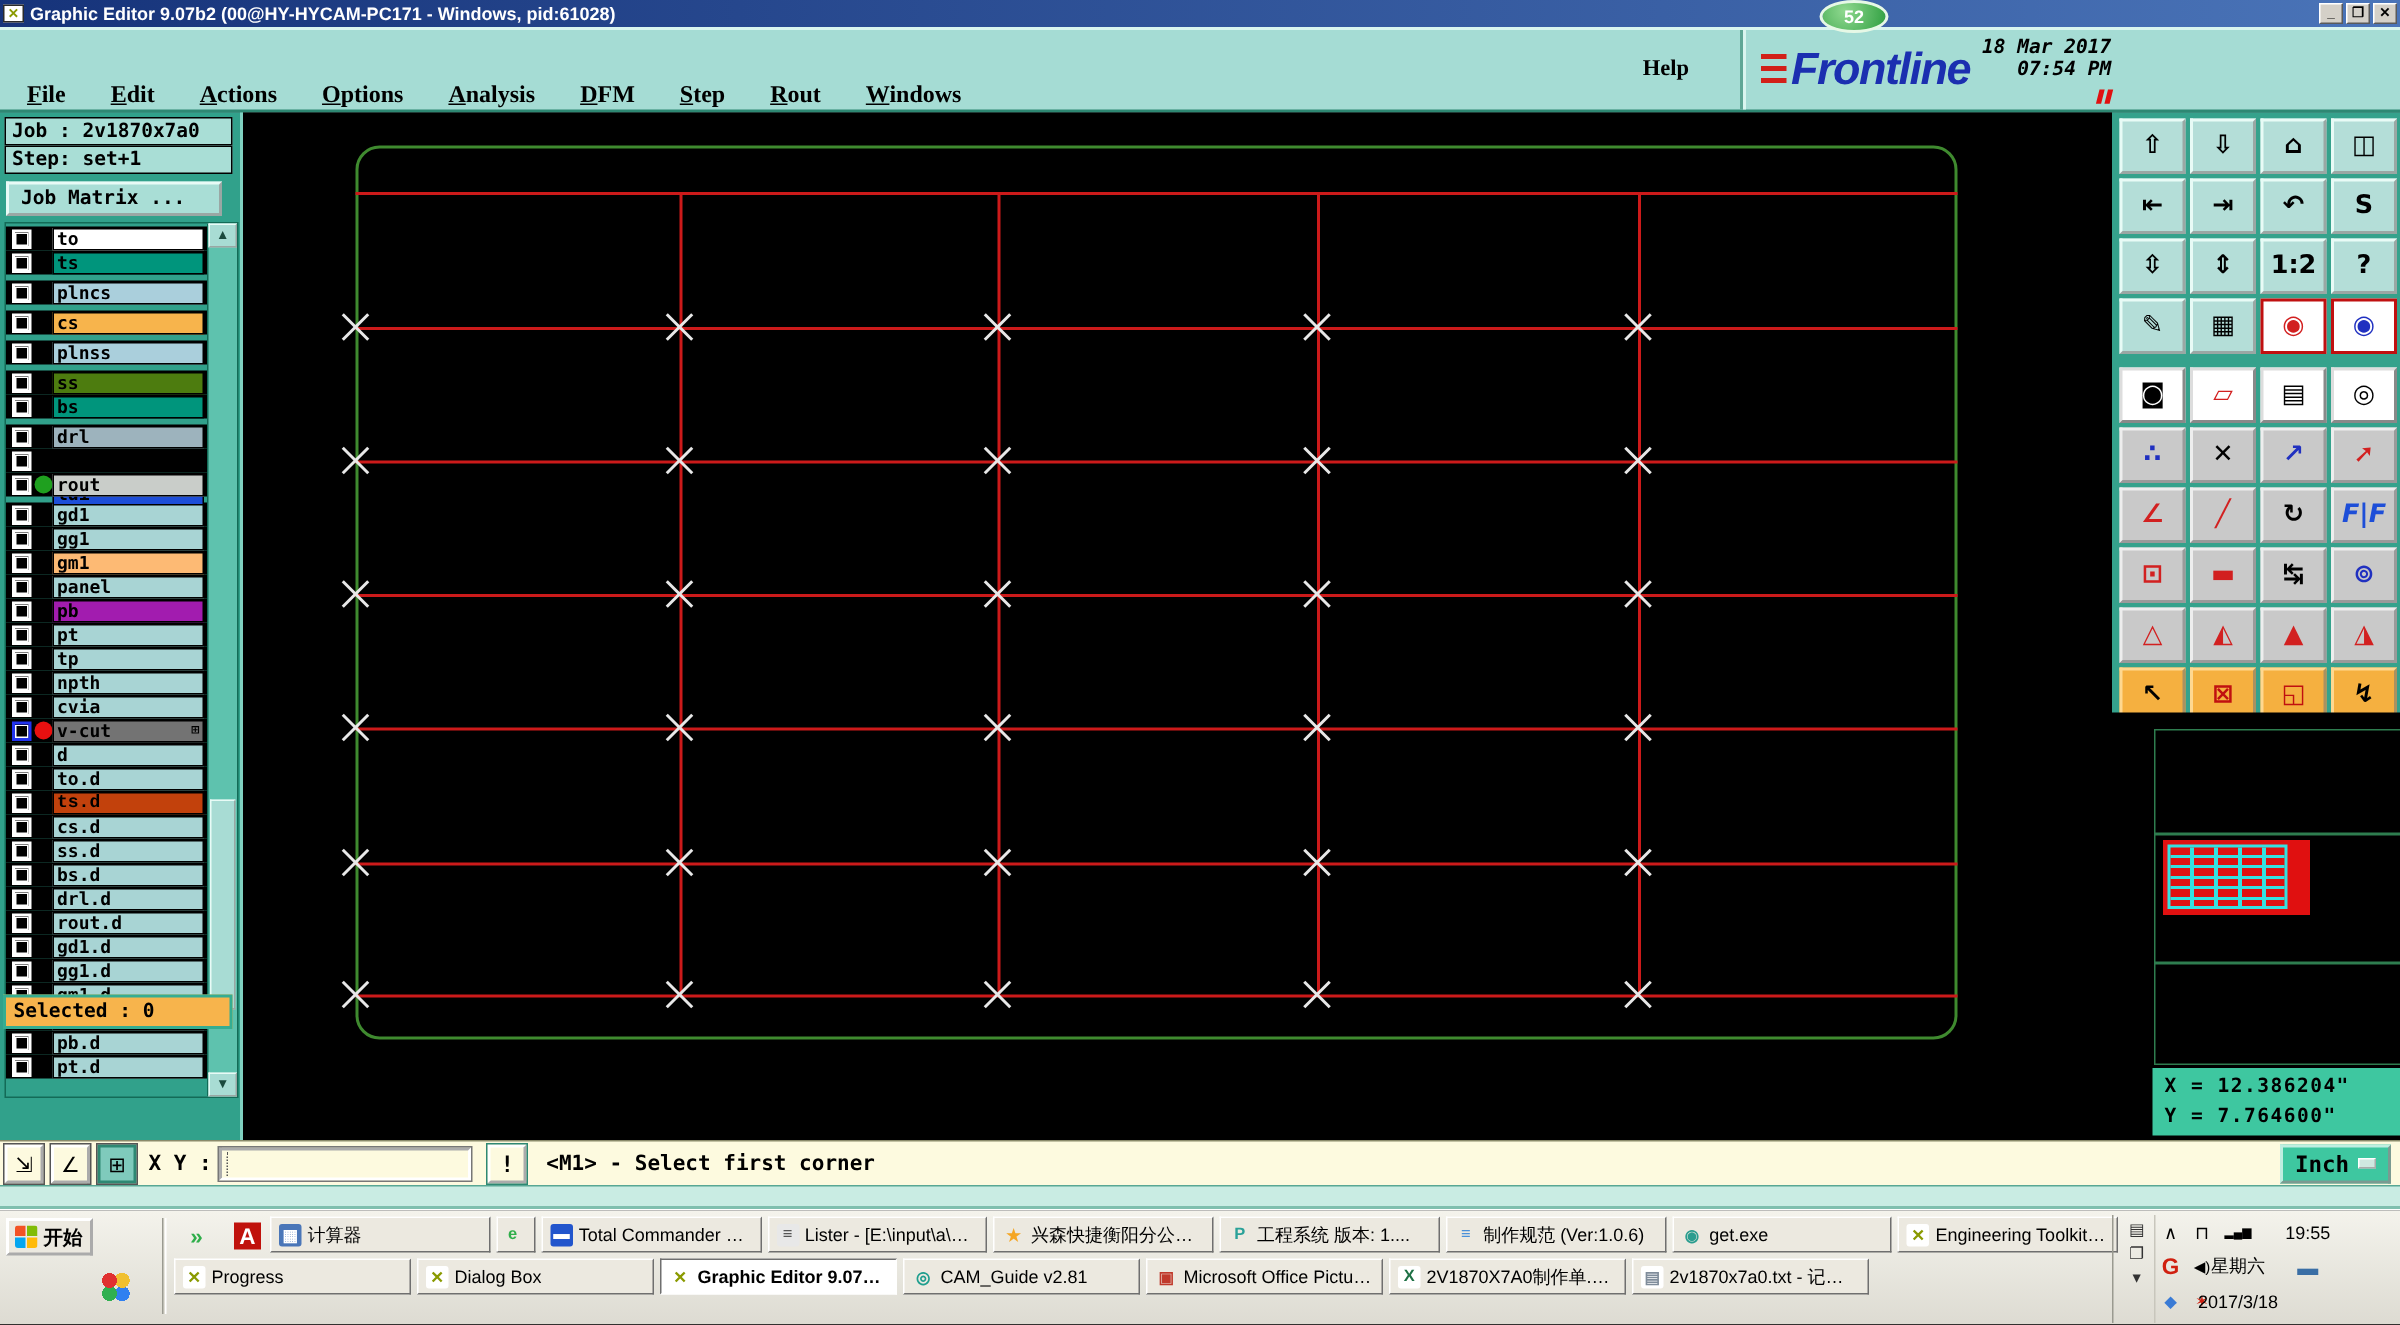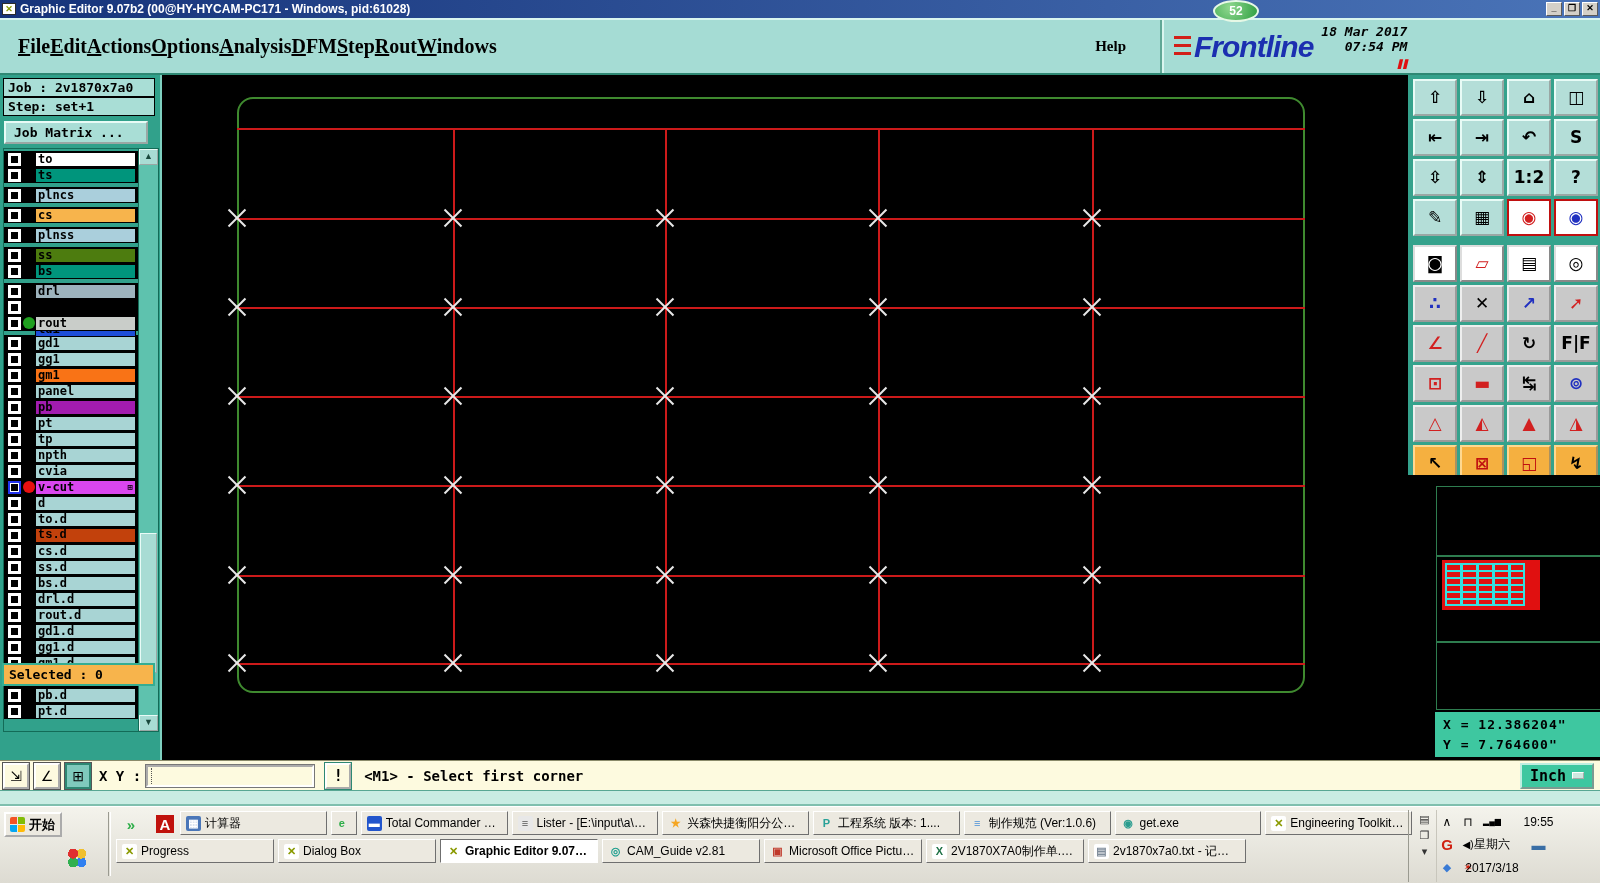--- a/index.html
+++ b/index.html
@@ -15,22 +15,22 @@
   .win-btns { margin-left:auto; display:flex; gap:2px; }
   .win-btn { width:16px; height:14px; background:#d4d0c8; border:1px solid; border-color:#fff #5a5a5a #5a5a5a #fff;
     font-size:9px; line-height:11px; text-align:center; font-weight:bold; color:#000; }
   .badge { position:absolute; left:1213px; top:0; width:46px; height:22px; border-radius:50%;
     background:radial-gradient(circle at 35% 30%,#8fd88f,#2d9e3f); border:2px solid #e6f8e6;
     color:#fff; font-weight:bold; font-size:12px; display:flex; align-items:center; justify-content:center; z-index:30; }
 
   
   .menubar { position:absolute; left:0; top:18px; width:1600px; height:57px; background:#a5dcd4;
     border-top:2px solid #d9f5ef; border-bottom:2px solid #2e8873; display:flex; align-items:stretch; }
-  .menus { display:flex; align-items:center; padding-left:18px;
-    font-family:"Liberation Serif", serif; font-size:20px; font-weight:bold; color:#000; }
+  .menus { display:flex; align-items:flex-end; gap:30px; padding-left:18px;
+    font-family:"Liberation Serif", serif; font-size:16px; font-weight:bold; color:#000; }
   .menu-item::first-letter { text-decoration:underline; }
   .help-item { font-family:"Liberation Serif", serif; font-size:15px; font-weight:bold;
     display:flex; align-items:center; margin-left:auto; padding:0 34px; }
   .menubar-sep { width:4px; border-left:2px solid #5fa796; border-right:2px solid #d9f5ef; }
   .brand { width:436px; display:flex; align-items:center; padding:2px 6px 2px 10px; }
   .stripes { width:17px; height:22px; margin-right:3px;
     background:linear-gradient(#d22018 0 3px,transparent 3px 8px,#d22018 8px 11px,transparent 11px 16px,#d22018 16px 19px,transparent 19px); }
   .logo-text { font-size:30px; font-weight:bold; font-style:italic; color:#1b2fb0; letter-spacing:-1px; }
   .brand-mid { display:flex; flex-direction:column; align-items:center; margin-left:8px; }
   .product { font-family:"Liberation Serif", serif; font-size:26px; font-weight:bold; color:#000; line-height:26px; white-space:nowrap; }
@@ -327,21 +327,21 @@
             <span class="ldot"></span>
             <span class="lbar" style="background: rgb(168, 212, 212);">
               <span>gg1</span>
               <span class="lsub"></span>
             </span>
           </div>
 
           <div class="layer-row">
             <span class="chk"></span>
             <span class="ldot"></span>
-            <span class="lbar" style="background: #f97316; text-align: right;">
+            <span class="lbar" style="background: #fdba74; text-align: right;">
               <span>gm1</span>
               <span class="lsub"></span>
             </span>
           </div>
 
           <div class="layer-row">
             <span class="chk"></span>
             <span class="ldot"></span>
             <span class="lbar" style="background: rgb(168, 212, 212);">
               <span>panel</span>
@@ -390,21 +390,21 @@
             <span class="ldot"></span>
             <span class="lbar" style="background: rgb(168, 212, 212);">
               <span>cvia</span>
               <span class="lsub"></span>
             </span>
           </div>
 
           <div class="layer-row">
             <span class="chk" style="border-color: rgb(34, 51, 238);"></span>
             <span class="ldot" style="background: rgb(232, 16, 16);"></span>
-            <span class="lbar" style="background: #d946ef;">
+            <span class="lbar" style="background: #737373;">
               <span>v-cut</span>
               <span class="lsub">⊞</span>
             </span>
           </div>
 
           <div class="layer-row">
             <span class="chk"></span>
             <span class="ldot"></span>
             <span class="lbar" style="background: rgb(168, 212, 212);">
               <span>d</span>
@@ -693,21 +693,21 @@
 
         <button class="tb-btn g">
           <span class="tb-glyph" style="color: rgb(210, 32, 32);">╱</span>
         </button>
 
         <button class="tb-btn g">
           <span class="tb-glyph">↻</span>
         </button>
 
         <button class="tb-btn g">
-          <span class="tb-glyph" style="color: #000000;">F|F</span>
+          <span class="tb-glyph" style="color: #1d4ed8; font-style: italic;">F|F</span>
         </button>
 
         <button class="tb-btn g">
           <span class="tb-glyph" style="color: rgb(210, 32, 32);">⊡</span>
         </button>
 
         <button class="tb-btn g">
           <span class="tb-glyph" style="color: rgb(210, 32, 32);">▬</span>
         </button>
 

